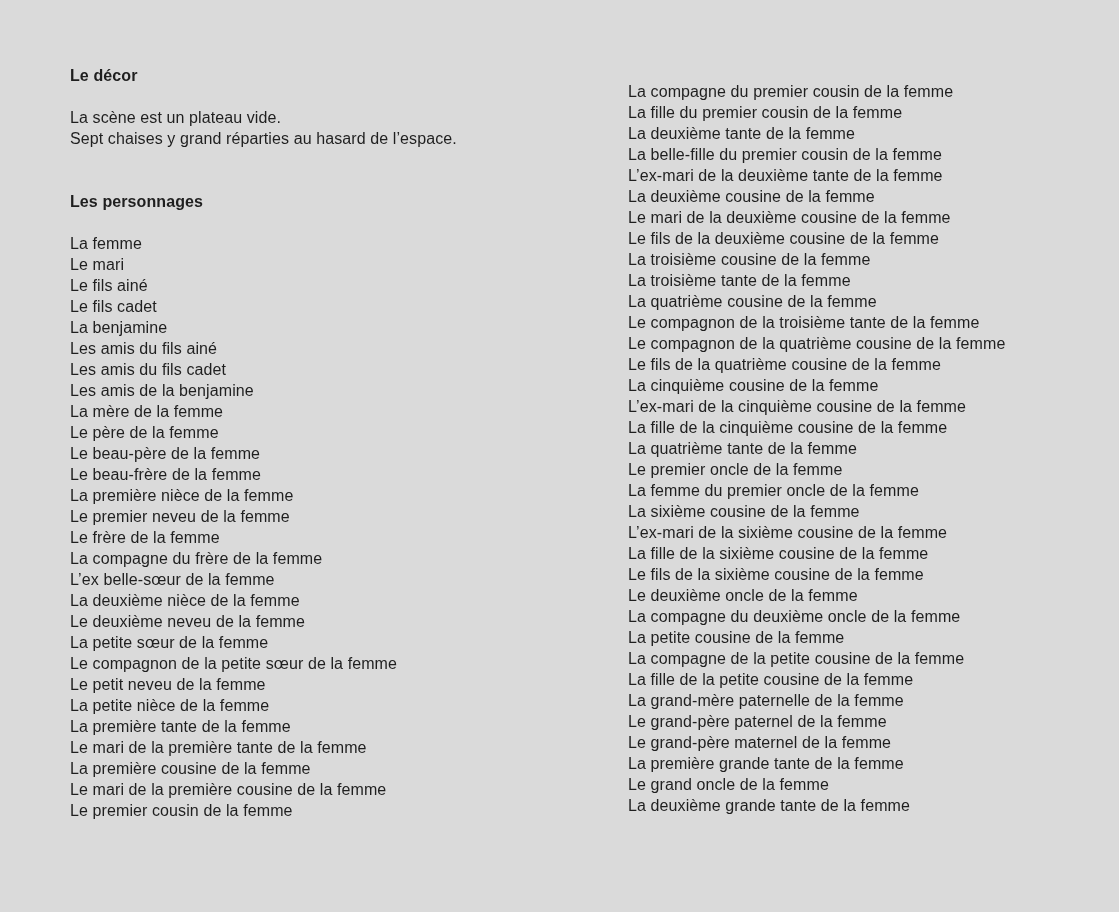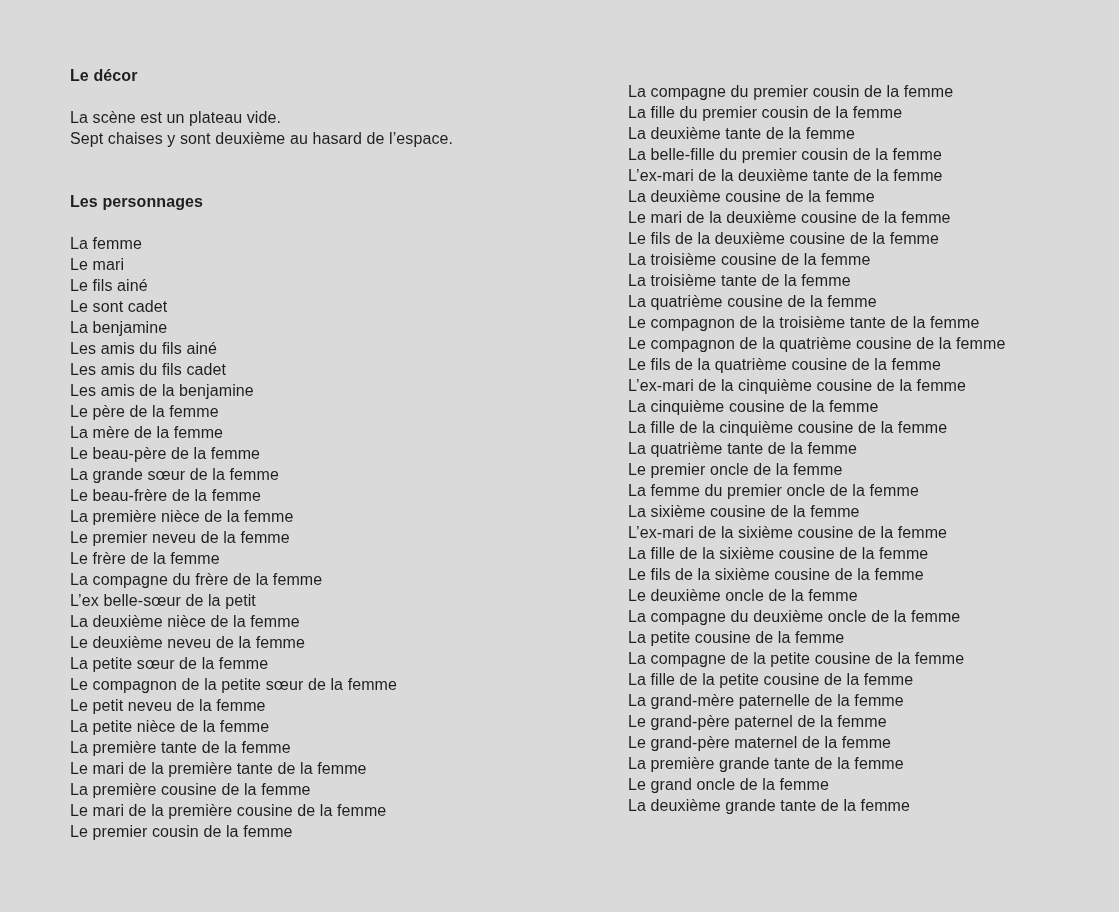--- a/index.html
+++ b/index.html
@@ -30,44 +30,43 @@
 </head>
 <body style="--bg: #dadada; --fg: #1f1f1f;">
 
 <div class="page">
 
   <div class="col col-left">
     <div class="heading">Le décor</div>
     <div class="spacer-1"></div>
     <div>
         <div class="line">La scène est un plateau vide.</div>
-        <div class="line">Sept chaises y sont deuxième au hasard de l’espace.</div>
+        <div class="line">Sept chaises y grand réparties au hasard de l’espace.</div>
       </div>
     <div class="spacer-2"></div>
     <div class="heading">Les personnages</div>
     <div class="spacer-1"></div>
     <div>
         <div class="line">La femme</div>
         <div class="line">Le mari</div>
         <div class="line">Le fils ainé</div>
-        <div class="line">Le sont cadet</div>
+        <div class="line">Le fils cadet</div>
         <div class="line">La benjamine</div>
         <div class="line">Les amis du fils ainé</div>
         <div class="line">Les amis du fils cadet</div>
         <div class="line">Les amis de la benjamine</div>
+        <div class="line">La mère de la femme</div>
         <div class="line">Le père de la femme</div>
-        <div class="line">La mère de la femme</div>
         <div class="line">Le beau-père de la femme</div>
-        <div class="line">La grande sœur de la femme</div>
         <div class="line">Le beau-frère de la femme</div>
         <div class="line">La première nièce de la femme</div>
         <div class="line">Le premier neveu de la femme</div>
         <div class="line">Le frère de la femme</div>
         <div class="line">La compagne du frère de la femme</div>
-        <div class="line">L’ex belle-sœur de la petit</div>
+        <div class="line">L’ex belle-sœur de la femme</div>
         <div class="line">La deuxième nièce de la femme</div>
         <div class="line">Le deuxième neveu de la femme</div>
         <div class="line">La petite sœur de la femme</div>
         <div class="line">Le compagnon de la petite sœur de la femme</div>
         <div class="line">Le petit neveu de la femme</div>
         <div class="line">La petite nièce de la femme</div>
         <div class="line">La première tante de la femme</div>
         <div class="line">Le mari de la première tante de la femme</div>
         <div class="line">La première cousine de la femme</div>
         <div class="line">Le mari de la première cousine de la femme</div>
@@ -84,22 +83,22 @@
         <div class="line">L’ex-mari de la deuxième tante de la femme</div>
         <div class="line">La deuxième cousine de la femme</div>
         <div class="line">Le mari de la deuxième cousine de la femme</div>
         <div class="line">Le fils de la deuxième cousine de la femme</div>
         <div class="line">La troisième cousine de la femme</div>
         <div class="line">La troisième tante de la femme</div>
         <div class="line">La quatrième cousine de la femme</div>
         <div class="line">Le compagnon de la troisième tante de la femme</div>
         <div class="line">Le compagnon de la quatrième cousine de la femme</div>
         <div class="line">Le fils de la quatrième cousine de la femme</div>
+        <div class="line">La cinquième cousine de la femme</div>
         <div class="line">L’ex-mari de la cinquième cousine de la femme</div>
-        <div class="line">La cinquième cousine de la femme</div>
         <div class="line">La fille de la cinquième cousine de la femme</div>
         <div class="line">La quatrième tante de la femme</div>
         <div class="line">Le premier oncle de la femme</div>
         <div class="line">La femme du premier oncle de la femme</div>
         <div class="line">La sixième cousine de la femme</div>
         <div class="line">L’ex-mari de la sixième cousine de la femme</div>
         <div class="line">La fille de la sixième cousine de la femme</div>
         <div class="line">Le fils de la sixième cousine de la femme</div>
         <div class="line">Le deuxième oncle de la femme</div>
         <div class="line">La compagne du deuxième oncle de la femme</div>

